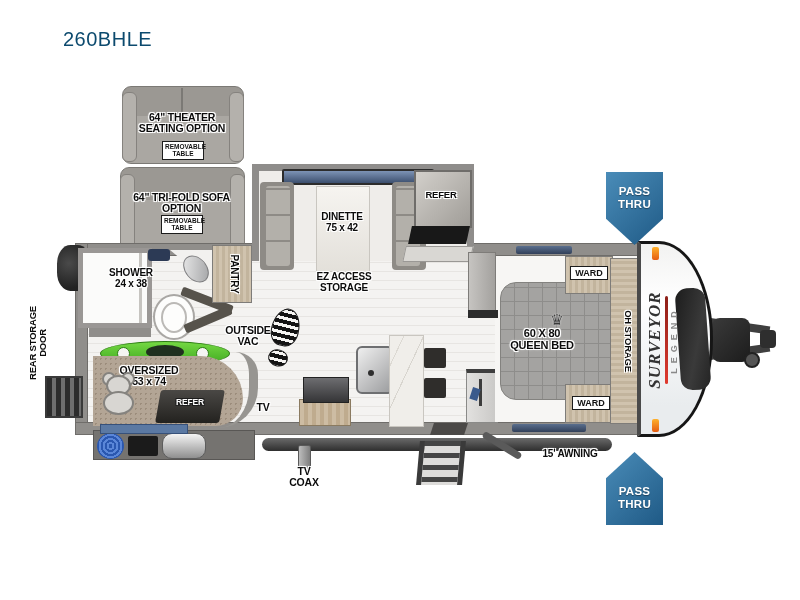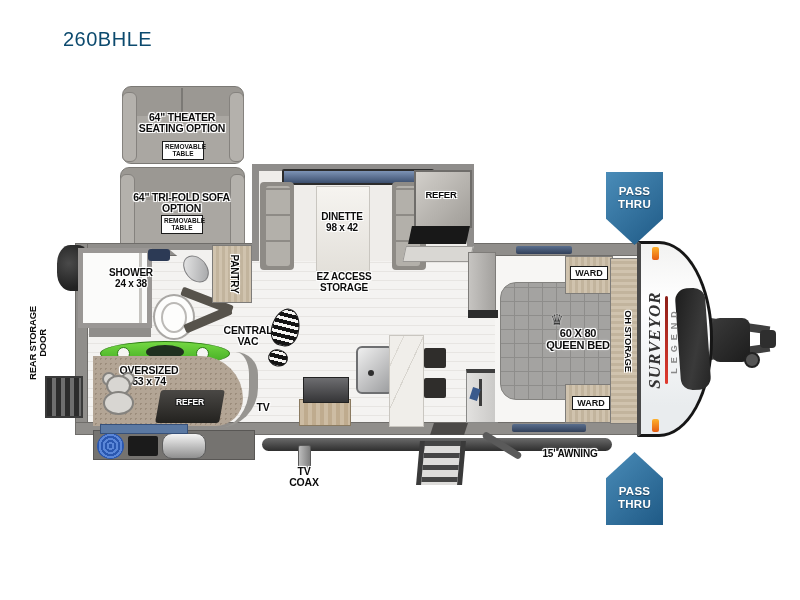--- a/index.html
+++ b/index.html
@@ -61,21 +61,21 @@
 DOOR</div>
 
   <div class="abs" style="left:252px;top:164px;width:222px;height:97px;background:#efedea;border:7px solid #8f8d8b;border-bottom:none;box-sizing:border-box;"></div>
   <div class="abs" style="left:282px;top:169px;width:148px;height:12px;background:linear-gradient(180deg,#7d93b5,#3c4f6e);border:2px solid #2c2c2c;border-radius:2px;"></div>
   <div class="abs" style="left:260px;top:182px;width:34px;height:88px;background:#8e8b86;border-radius:4px;"></div>
   <div class="abs" style="left:266px;top:186px;width:24px;height:80px;background:repeating-linear-gradient(0deg,#b3b0aa 0 24px,#8e8b86 24px 26px);border-radius:3px;"></div>
   <div class="abs" style="left:392px;top:182px;width:34px;height:88px;background:#8e8b86;border-radius:4px;"></div>
   <div class="abs" style="left:396px;top:186px;width:24px;height:80px;background:repeating-linear-gradient(0deg,#b3b0aa 0 24px,#8e8b86 24px 26px);border-radius:3px;"></div>
   <div class="abs" style="left:316px;top:186px;width:52px;height:84px;background:linear-gradient(180deg,#f6f4f0,#e3e0da);border:1px solid #c9c6c0;"></div>
   <div class="lbl" style="left:308px;top:212px;width:68px;font-size:10px;">DINETTE
-98 x 42</div>
+75 x 42</div>
 
   <div class="abs" style="left:414px;top:170px;width:54px;height:54px;background:linear-gradient(135deg,#d2cfca,#a09d98);border:2px solid #6f6d6a;"></div>
   <div class="lbl" style="left:414px;top:190px;width:54px;font-size:9.5px;">REFER</div>
   <div class="abs" style="left:410px;top:226px;width:58px;height:18px;background:#181818;transform:skewX(-12deg);"></div>
   <div class="abs" style="left:404px;top:246px;width:66px;height:14px;background:#d9d7d3;border:1px solid #9a9895;transform:skewX(-12deg);"></div>
 
   <div class="lbl" style="left:300px;top:272px;width:88px;font-size:10px;">EZ ACCESS
 STORAGE</div>
 
   <div class="abs" style="left:78px;top:248px;width:74px;height:80px;background:#fbfbfa;border:5px solid #9a9795;box-sizing:border-box;"></div>
@@ -87,21 +87,21 @@
   <div class="abs" style="left:148px;top:249px;width:22px;height:12px;background:#2c3a55;border-radius:3px;"></div>
   <div class="abs" style="left:153px;top:294px;width:38px;height:42px;background:#fdfdfc;border:2px solid #a9a7a4;border-radius:50%;"></div>
   <div class="abs" style="left:161px;top:302px;width:22px;height:27px;border:2px solid #bbb9b6;border-radius:50%;"></div>
   <div class="abs" style="left:89px;top:328px;width:62px;height:9px;background:#908e8b;"></div>
   <div class="abs" style="left:180px;top:296px;width:54px;height:9px;background:#57534c;border-radius:2px;transform:rotate(21deg);"></div>
   <div class="abs" style="left:183px;top:315px;width:50px;height:9px;background:#57534c;border-radius:2px;transform:rotate(-23deg);"></div>
 
   <div class="abs wood" style="left:212px;top:245px;width:40px;height:58px;"></div>
   <div class="lbl" style="left:202px;top:266px;width:58px;height:16px;font-size:10px;transform:rotate(90deg);">PANTRY</div>
 
-  <div class="lbl" style="left:214px;top:325px;width:68px;font-size:10.5px;">CENTRAL
+  <div class="lbl" style="left:214px;top:325px;width:68px;font-size:10.5px;">OUTSIDE
 VAC</div>
   <div class="abs" style="left:266px;top:308px;width:34px;height:60px;transform:rotate(14deg);">
     <div class="abs" style="left:3px;top:0;width:26px;height:36px;background:repeating-linear-gradient(0deg,#141414 0 4px,#f6f5f3 4px 7px);border:1px solid #141414;border-radius:50% 50% 42% 42%/58% 58% 42% 42%;"></div>
     <div class="abs" style="left:7px;top:42px;width:18px;height:15px;background:repeating-linear-gradient(0deg,#141414 0 4px,#f6f5f3 4px 7px);border:1px solid #141414;border-radius:50%;"></div>
   </div>
 
   <div class="abs" style="left:100px;top:341px;width:128px;height:23px;background:linear-gradient(180deg,#74d843,#3fa81f);border:1px solid #2c7d12;border-radius:50%;"></div>
   <div class="abs" style="left:146px;top:345px;width:38px;height:14px;background:#20301f;border-radius:50%;"></div>
   <div class="abs" style="left:117px;top:347px;width:11px;height:11px;background:#f4f4f2;border:1px solid #2c7d12;border-radius:50%;"></div>
   <div class="abs" style="left:196px;top:347px;width:11px;height:11px;background:#f4f4f2;border:1px solid #2c7d12;border-radius:50%;"></div>
@@ -137,21 +137,21 @@
 
   <div class="abs" style="left:466px;top:369px;width:30px;height:49px;background:linear-gradient(90deg,#e2e1df,#c9c8c6);border:1px solid #8a8a88;border-top:4px solid #3e3e3e;"></div>
   <div class="abs" style="left:479px;top:379px;width:3px;height:27px;background:#3c3c3c;"></div>
   <div class="abs" style="left:471px;top:388px;width:8px;height:12px;background:#3a5a8c;transform:rotate(18deg);"></div>
   <div class="abs" style="left:432px;top:423px;width:34px;height:12px;background:#4b4947;transform:skewX(-18deg);"></div>
 
   <div class="abs" style="left:495px;top:256px;width:142px;height:166px;background:#f7f6f4;"></div>
   <div class="abs" style="left:592px;top:290px;width:30px;height:100px;background:#fcfcfb;border:1px solid #d8d6d2;border-radius:6px;"></div>
   <div class="abs" style="left:500px;top:282px;width:112px;height:116px;background-color:#a4a3a1;background-image:repeating-linear-gradient(90deg,transparent 0 13px,#8e8d8b 13px 14px),repeating-linear-gradient(0deg,transparent 0 13px,#8e8d8b 13px 14px);border:1px solid #83827f;border-radius:16px 4px 4px 16px;"></div>
   <div class="abs" style="left:547px;top:311px;width:20px;height:18px;font-size:15px;color:#3a3a3a;text-align:center;line-height:18px;text-shadow:0 0 2px #fff;">♛</div>
-  <div class="lbl" style="left:535px;top:328px;width:86px;font-size:11px;">60 X 80
+  <div class="lbl" style="left:499px;top:328px;width:86px;font-size:11px;">60 X 80
 QUEEN BED</div>
   <div class="abs wood" style="left:565px;top:256px;width:48px;height:38px;"></div>
   <div class="tag" style="left:570px;top:266px;width:38px;font-size:9px;">WARD</div>
   <div class="abs wood" style="left:565px;top:384px;width:48px;height:39px;"></div>
   <div class="tag" style="left:572px;top:396px;width:38px;font-size:9px;">WARD</div>
   <div class="abs woodv" style="left:610px;top:258px;width:28px;height:166px;"></div>
   <div class="lbl" style="left:585px;top:333px;width:80px;height:16px;font-size:9.5px;transform:rotate(90deg);">OH STORAGE</div>
   <div class="abs" style="left:468px;top:252px;width:26px;height:60px;background:linear-gradient(90deg,#c6c4c1,#a3a19e);border:1px solid #7e7c79;"></div>
   <div class="abs" style="left:468px;top:310px;width:30px;height:8px;background:#2c2c2c;"></div>
   <div class="abs" style="left:516px;top:246px;width:56px;height:8px;background:linear-gradient(180deg,#5a6f8e,#32405a);border-radius:2px;"></div>

